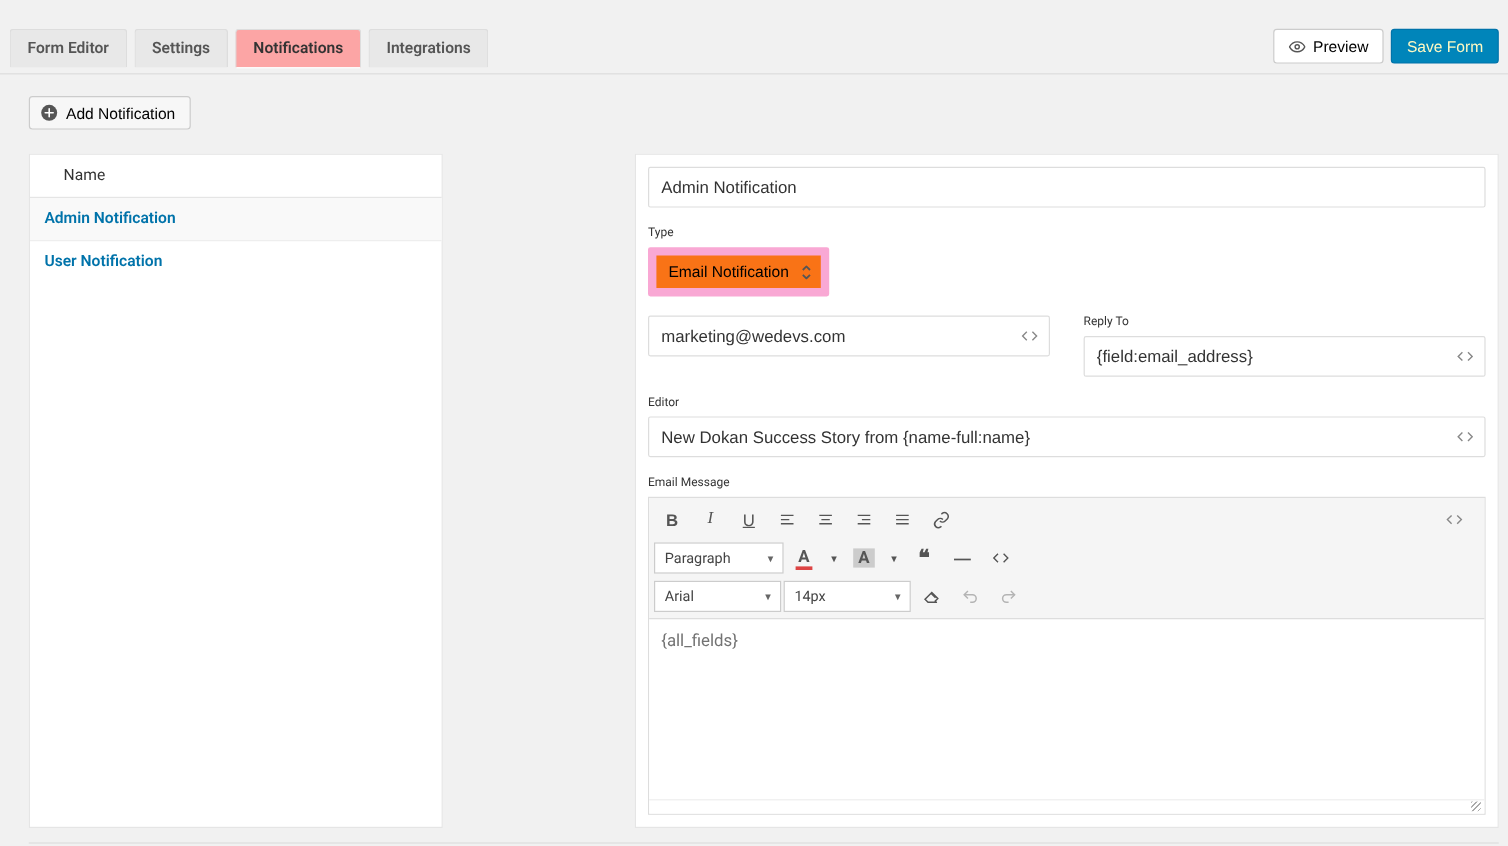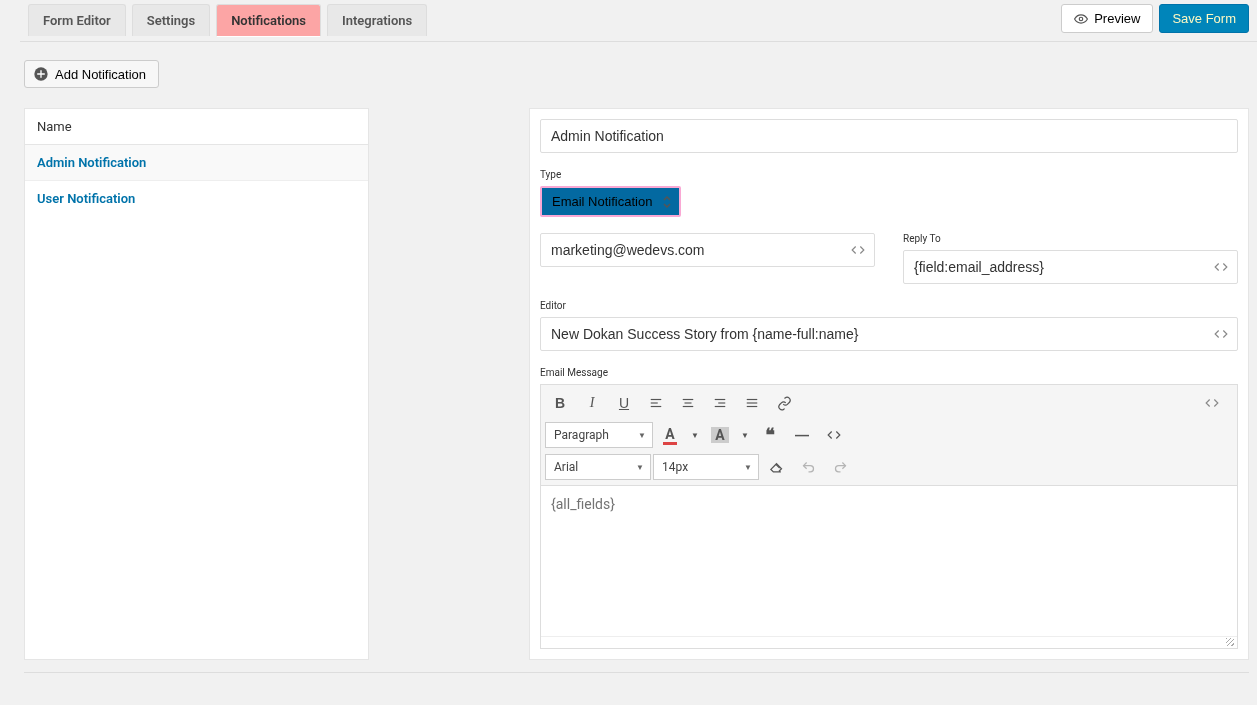--- a/index.html
+++ b/index.html
@@ -7,23 +7,22 @@
   font-family: -apple-system, BlinkMacSystemFont, "Segoe UI", Roboto, sans-serif;
   background: #f1f1f1;
   font-size: 13px;
   color: #444;
   width: 1257px;
 }
 .top-bar {
   display: flex;
   justify-content: space-between;
   align-items: flex-start;
-  padding: 4px 8px 0 8px;
+  padding: 24px 8px 0 8px;
   border-bottom: 1px solid #ddd;
-  margin-left: 20px;
 }
 .tabs {
   display: flex;
   gap: 6px;
 }
 .tab {
   padding: 8px 14px;
   background: #e8e8e8;
   border: 1px solid #ddd;
   border-bottom: none;
@@ -84,21 +83,21 @@
   display: flex;
   gap: 160px;
   margin-top: 20px;
 }
 .sidebar {
   width: 345px;
   background: #fff;
   border: 1px solid #e5e5e5;
 }
 .sidebar-header {
-  padding: 10px 12px;
+  padding: 10px 28px;
   border-bottom: 1px solid #e5e5e5;
   font-weight: 400;
   color: #333;
 }
 .sidebar-item {
   padding: 10px 12px;
   border-bottom: 1px solid #eee;
   color: #0073aa;
   font-weight: 600;
   cursor: pointer;
@@ -121,23 +120,23 @@
 }
 .form-input.with-tag { padding-right: 46px; }
 .field-label {
   display: block;
   margin: 16px 0 6px 0;
   color: #333;
   font-size: 10px;
 }
 .select-wrap {
   display: inline-block;
-  border: 2px solid #f9a8d4;
+  border: 7px solid #f9a8d4;
   border-radius: 2px;
-  background: #0369a1;
+  background: #f97316;
   position: relative;
 }
 .select-wrap select {
   appearance: none;
   border: none;
   background: transparent;
   padding: 6px 26px 6px 10px;
   font-size: 13px;
   cursor: pointer;
 }

